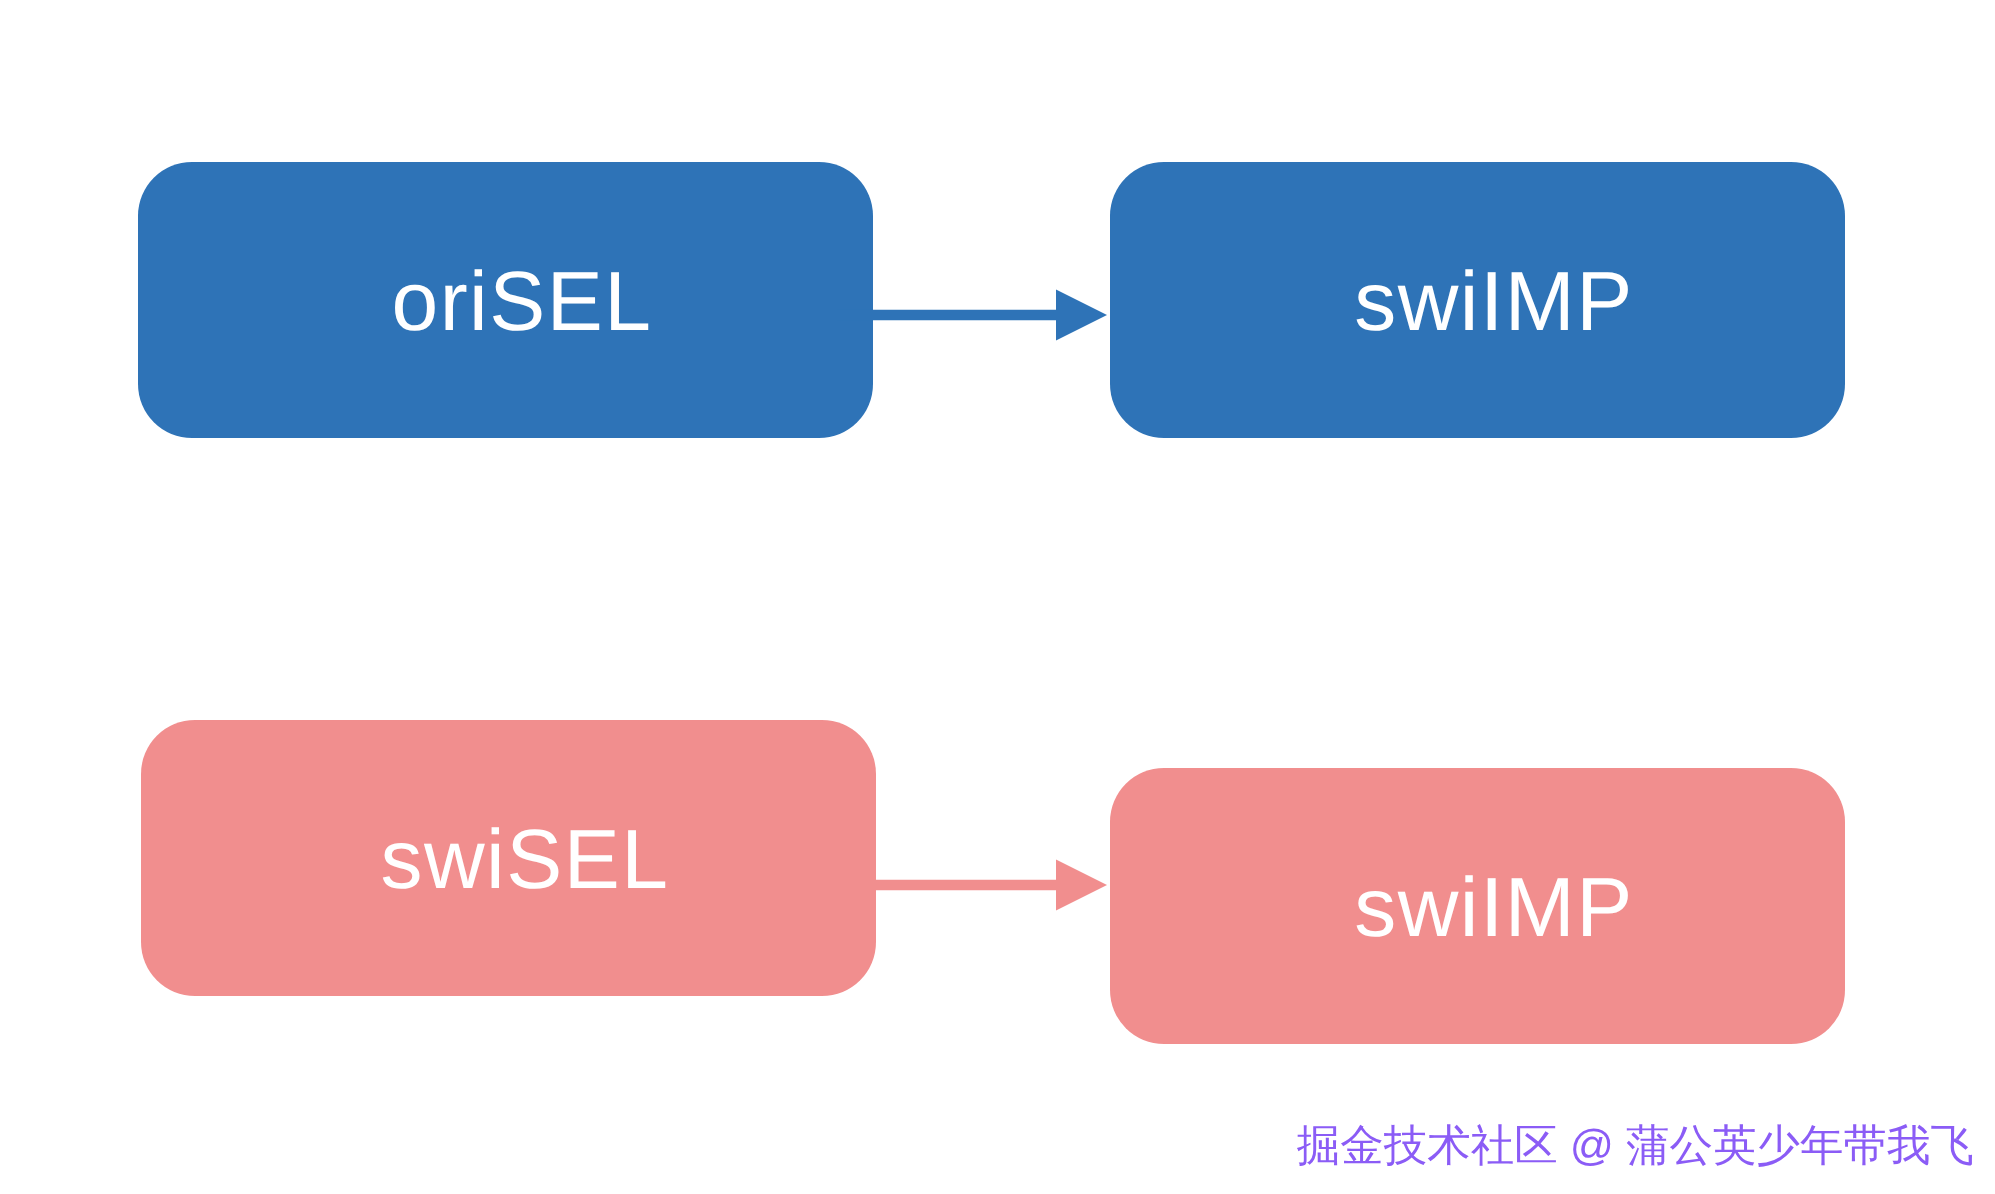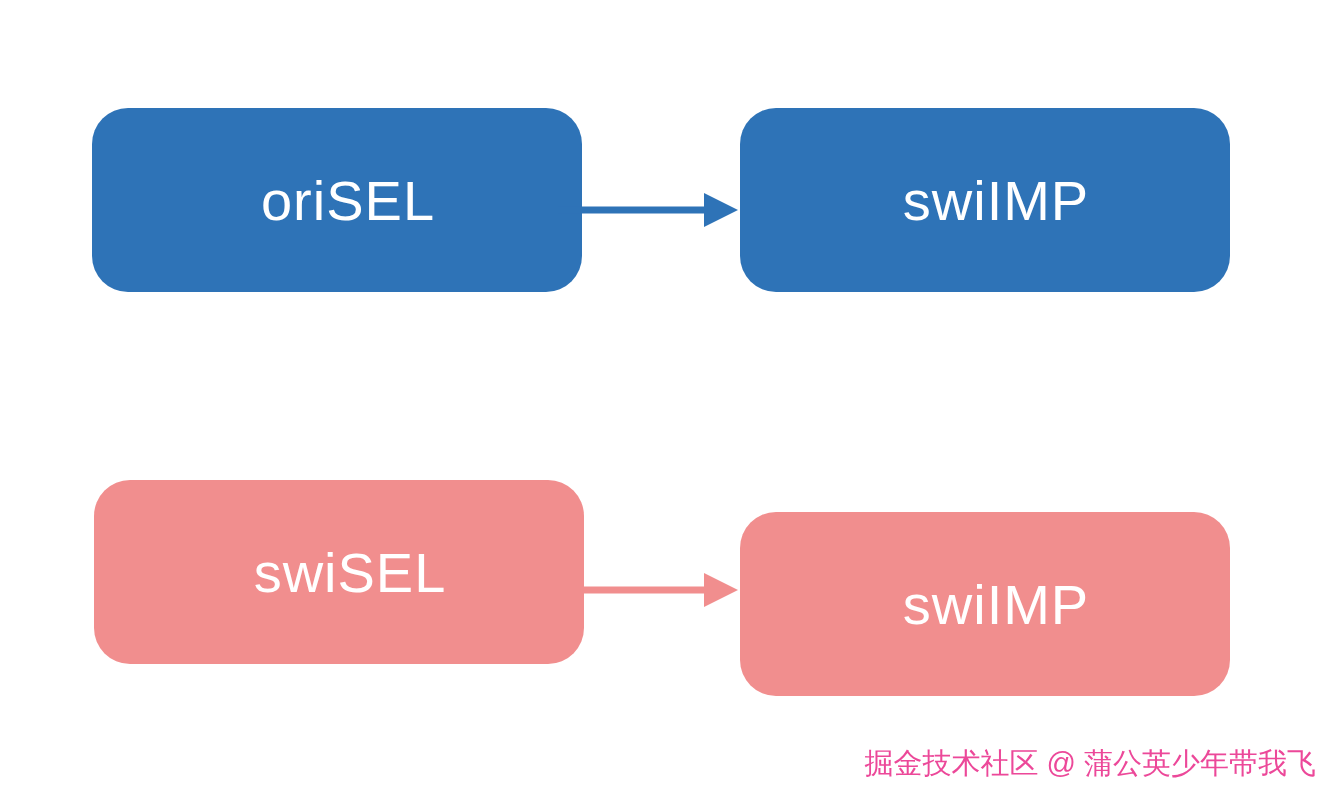--- a/index.html
+++ b/index.html
@@ -43,21 +43,21 @@
   }
   .arrow-top    { left: 558px; top: 188px; color: #2e73b7; }
   .arrow-bottom { left: 558px; top: 568px; color: #f18e8e; }
   .arrow svg { display: block; width: 100%; height: 100%; }
 
   .watermark {
     position: absolute;
     right: 14px;
     bottom: 12px;
     font-size: 29px;
-    color: #ec4899;
+    color: #8b5cf6;
     text-shadow: 2px 2px 1px #ffffff;
     white-space: nowrap;
   }
 </style>
 </head>
 <body>
 
 <div class="canvas">
 
   <div class="node node-blue node-orisel">

